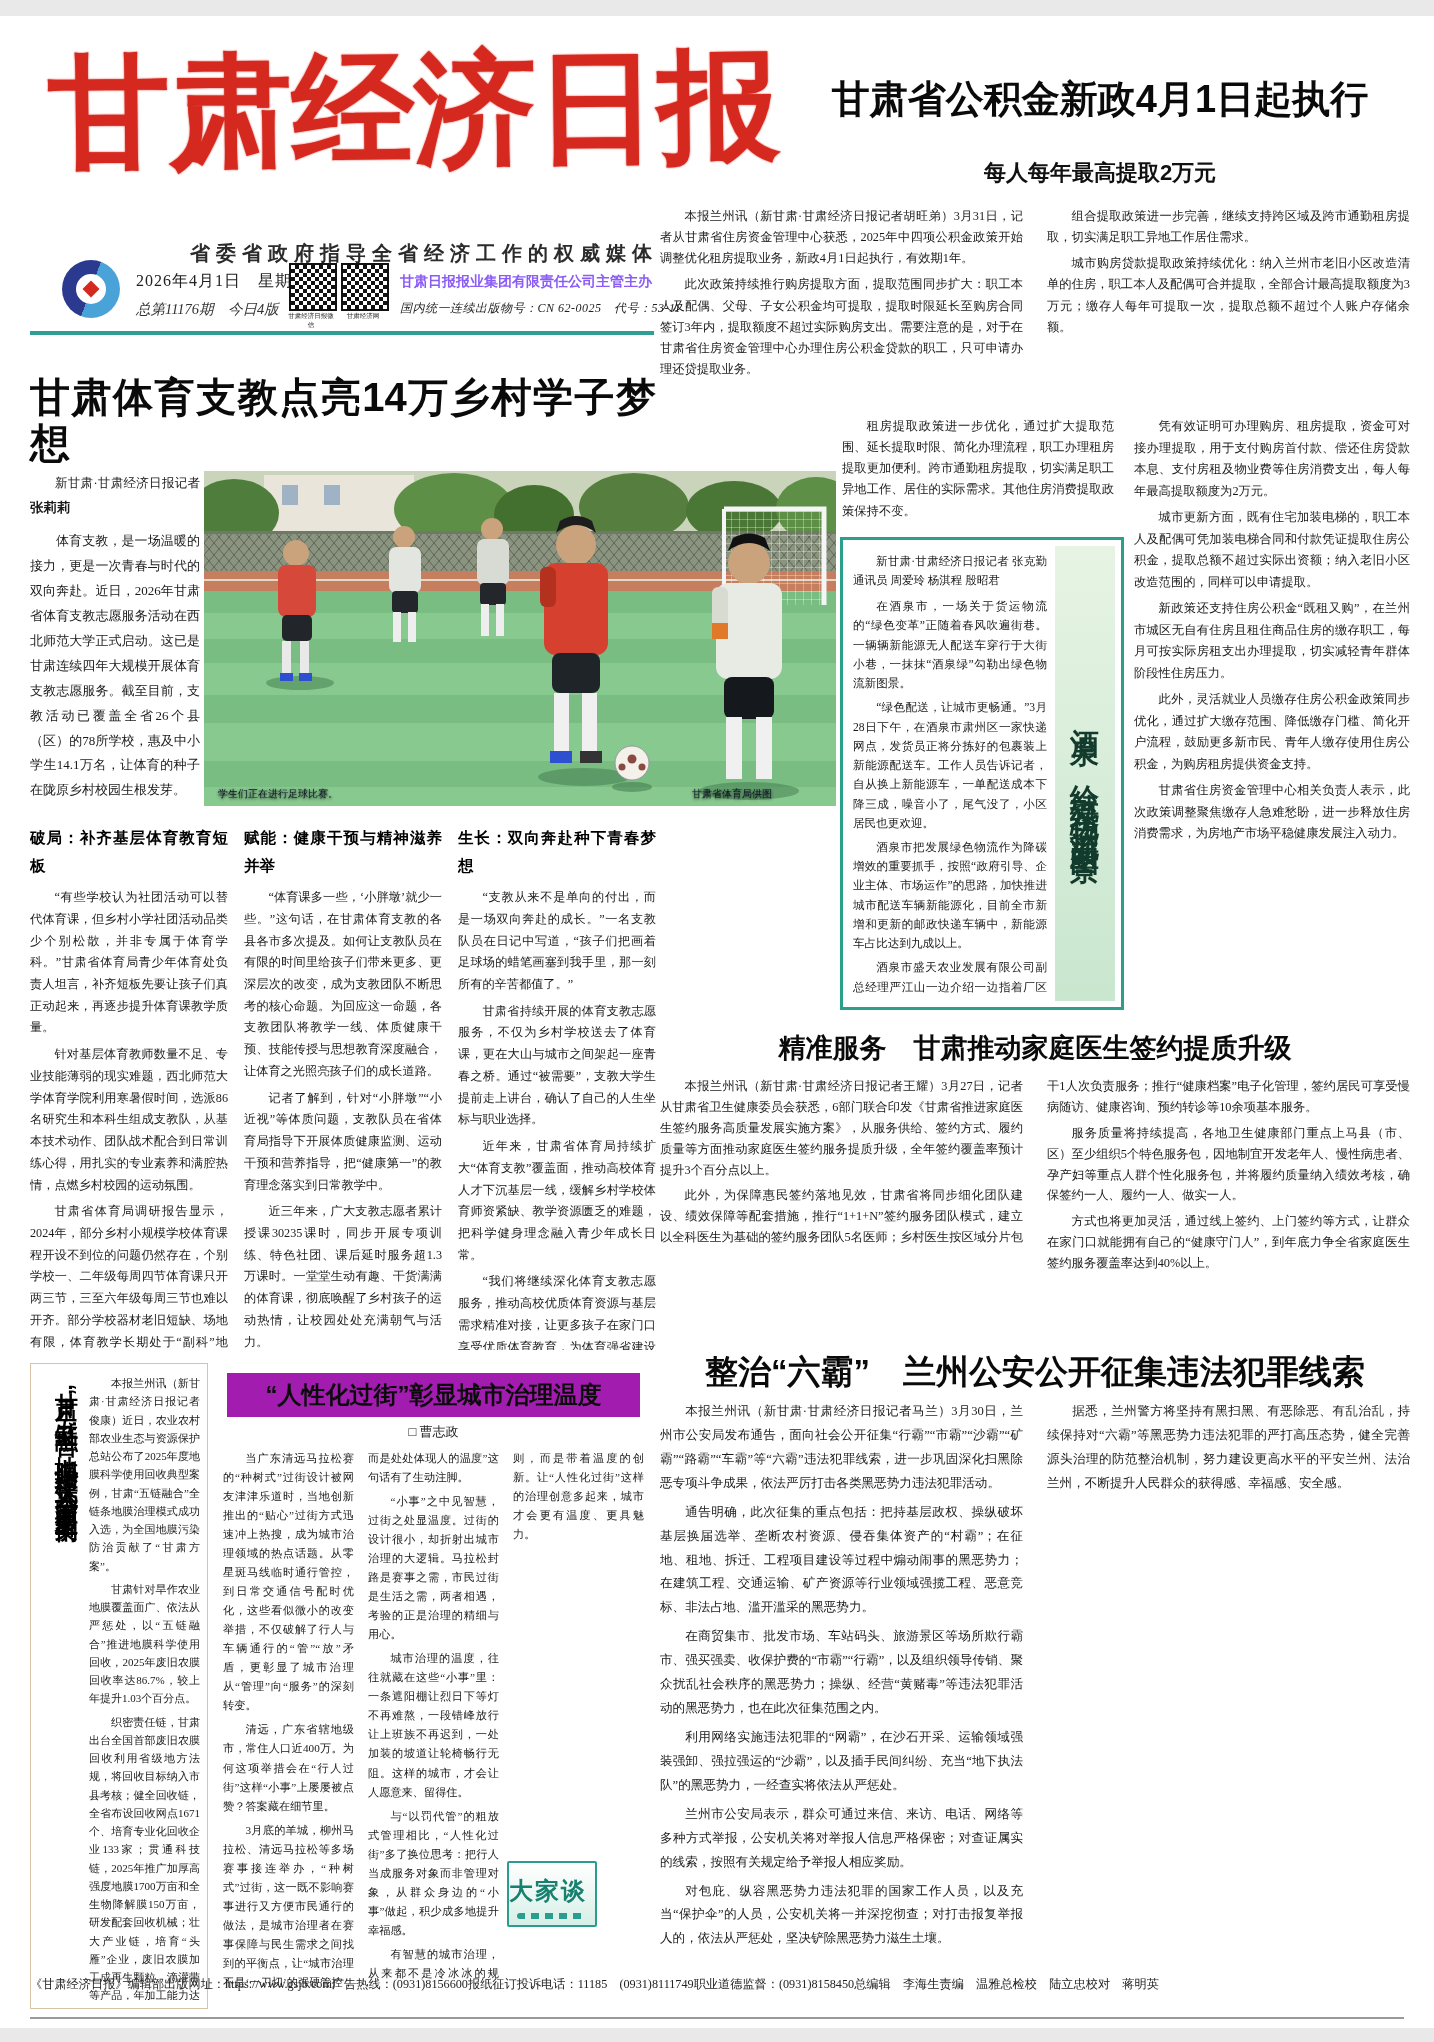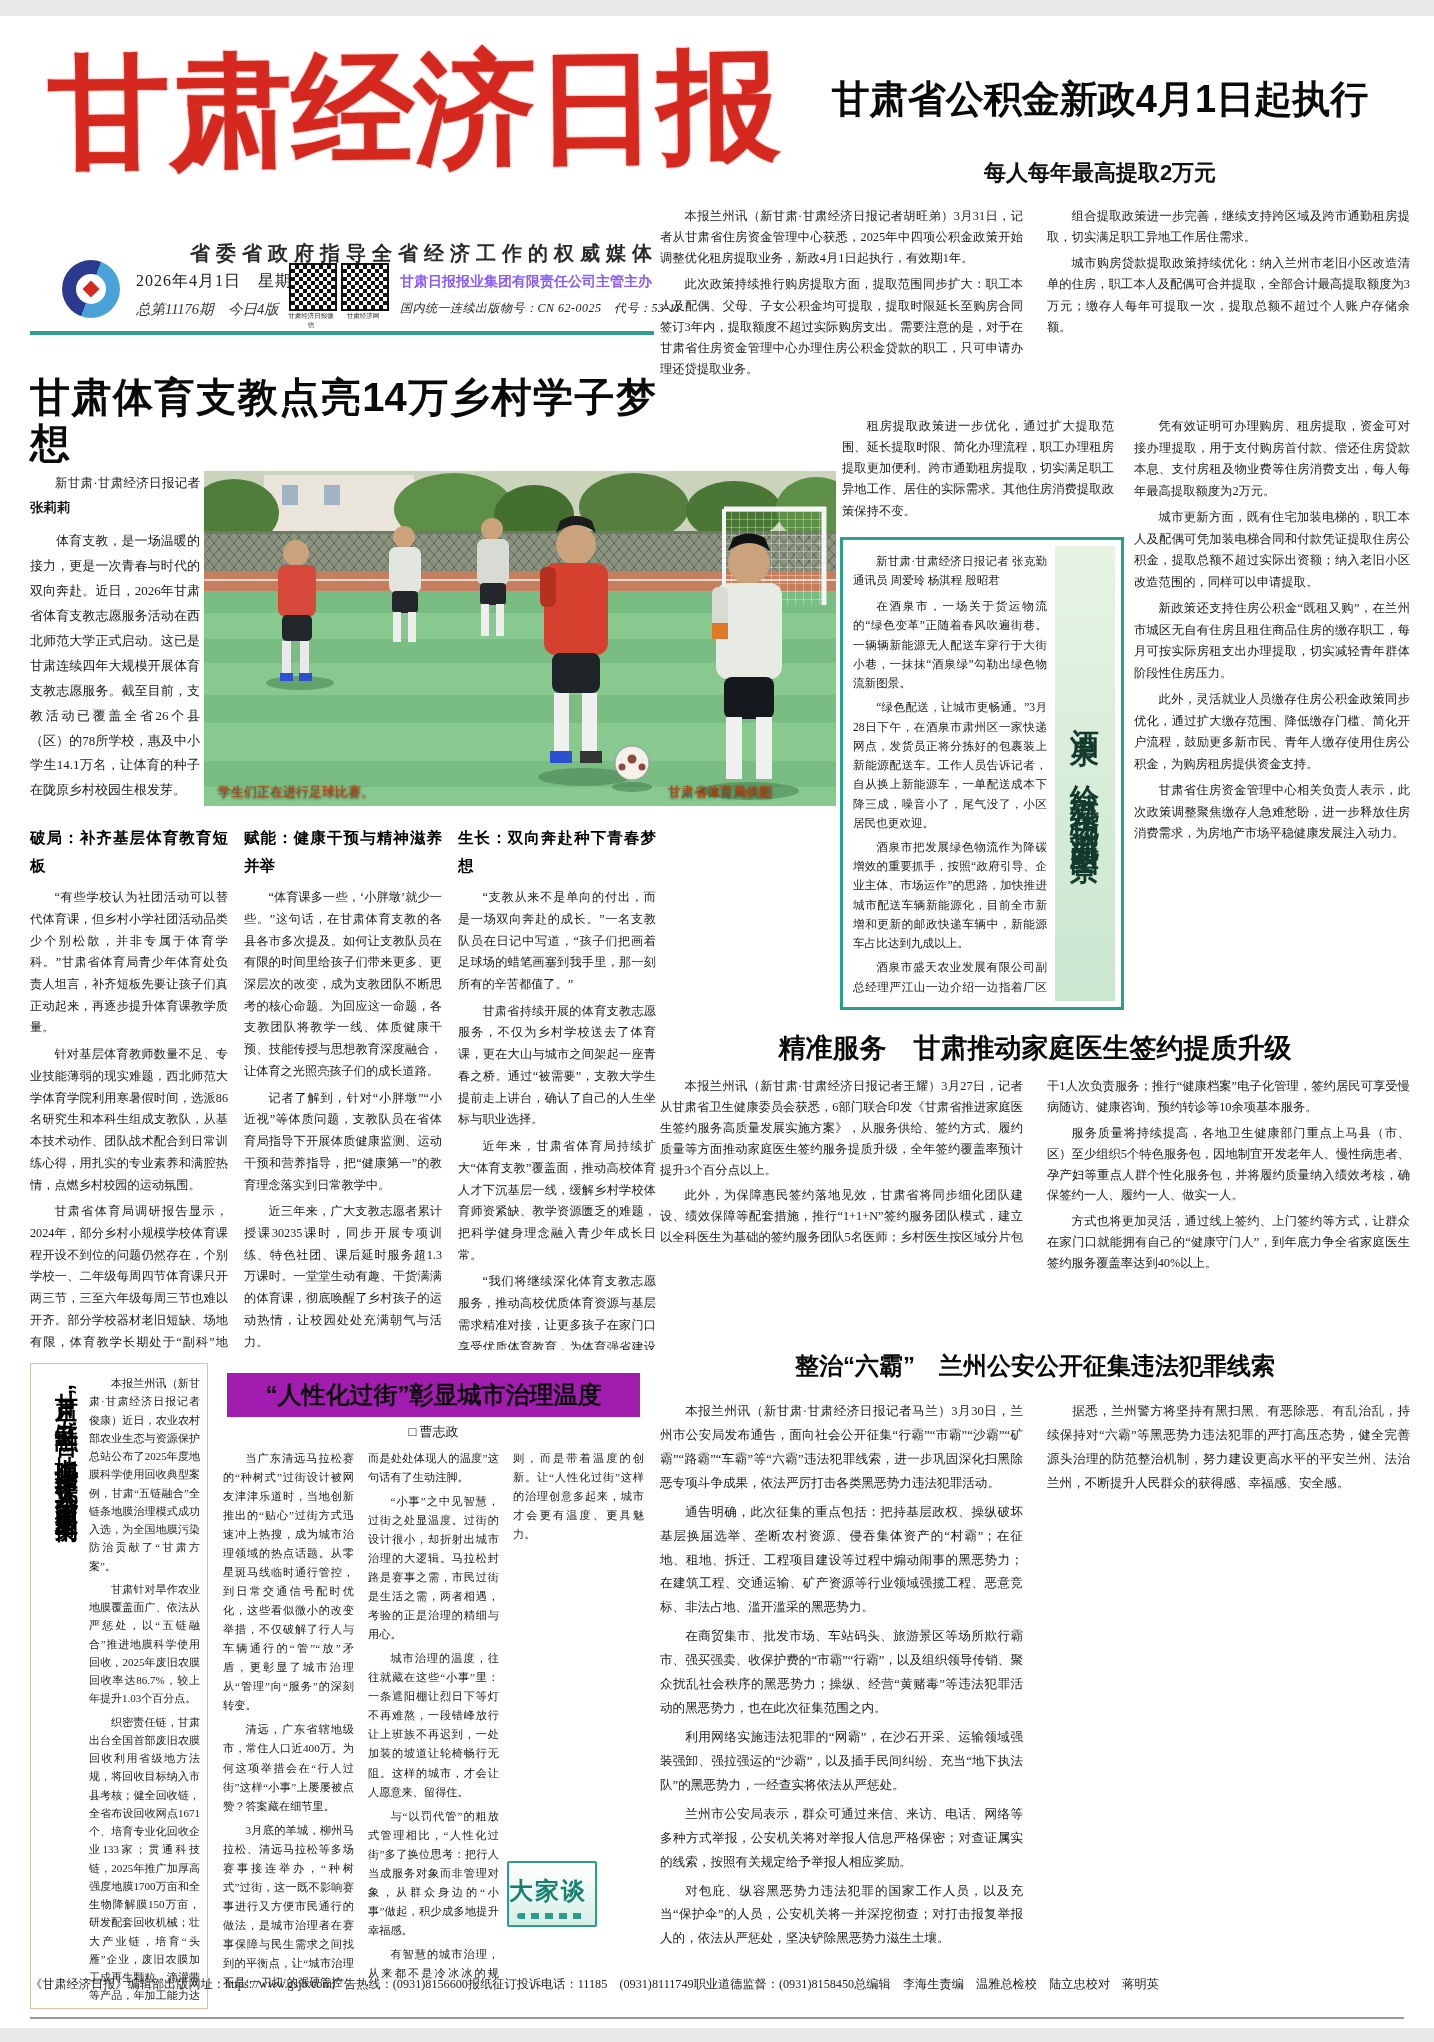--- a/index.html
+++ b/index.html
@@ -28,21 +28,21 @@
   .publisher2{left:400px;top:284px;font-size:12px;font-style:italic;color:#222;letter-spacing:.5px;}
   .teal-rule{left:30px;top:315px;width:624px;height:4px;background:#2f9f96;}
   
   .lead-headline{left:30px;top:358px;width:626px;font-family:"Liberation Sans",sans-serif;
     font-weight:900;font-size:40px;line-height:1.15;color:#0a0a0a;text-align:justify;text-align-last:justify;}
   .lead-intro{left:30px;top:455px;width:170px;font-size:13px;line-height:1.92;text-align:justify;}
   .lead-intro .byline{text-indent:2em;font-size:12.5px;margin-bottom:8px;}
   .lead-intro .byline b{font-size:13.5px;}
   .photo{left:204px;top:455px;width:632px;height:335px;}
   .photo svg{display:block;}
-  .cap{position:absolute;color:#c2410c;font-size:13px;text-shadow:0 1px 3px rgba(0,0,0,.9);}
+  .cap{position:absolute;color:#0f172a;font-size:10px;text-shadow:0 1px 3px rgba(0,0,0,.9);}
   .capL{left:14px;bottom:5px;} .capR{right:64px;bottom:5px;}
   .lead-sections{left:30px;top:808px;width:626px;height:526px;display:grid;
     grid-template-columns:1fr 1fr 1fr;gap:16px;}
   .lead-col{overflow:hidden;font-size:12.2px;line-height:1.78;text-align:justify;}
   .lead-col h3{margin:0 0 8px;font-family:"Liberation Sans",sans-serif;font-size:15.5px;color:#000;}
   
   .membrane{left:30px;top:1347px;width:176px;height:644px;border:1px solid #d8c3a5;}
   .membrane .vtitle{position:absolute;left:6px;top:10px;bottom:10px;width:46px;
     writing-mode:vertical-rl;font-family:"Liberation Sans",sans-serif;font-weight:900;
     font-size:23px;letter-spacing:5px;color:#000;}
@@ -80,21 +80,21 @@
     font-size:29px;letter-spacing:9px;color:#123b2d;}
   .jiuquan .jbody{position:absolute;left:10px;top:12px;right:74px;bottom:10px;overflow:hidden;
     font-size:11.6px;line-height:1.66;text-align:justify;}
   .jiuquan .jby{text-indent:2em;font-size:11.5px;margin-bottom:7px;}
   
   .doctor-headline{left:660px;top:1014px;width:750px;text-align:center;font-family:"Liberation Sans",sans-serif;
     font-weight:900;font-size:27px;color:#0a0a0a;}
   .doctor-body{left:660px;top:1060px;width:750px;height:240px;column-count:2;column-gap:24px;
     overflow:hidden;font-size:12.3px;line-height:1.7;text-align:justify;}
   .liuba-headline{left:660px;top:1334px;width:750px;text-align:center;font-family:"Liberation Sans",sans-serif;
-    font-weight:900;font-size:24px;color:#0a0a0a;}
+    font-weight:900;font-size:33px;color:#0a0a0a;}
   .liuba-body{left:660px;top:1384px;width:750px;height:598px;column-count:2;column-gap:24px;column-fill:auto;
     overflow:hidden;font-size:12.6px;line-height:1.9;text-align:justify;}
   
   .footer-rule{left:30px;top:2001px;width:1374px;height:2px;background:#9a9a9a;}
   .footer{left:30px;top:1960px;width:1095px;display:flex;justify-content:space-between;
     font-size:12.2px;color:#222;white-space:nowrap;}
 </style>
 </head>
 <body>
 

